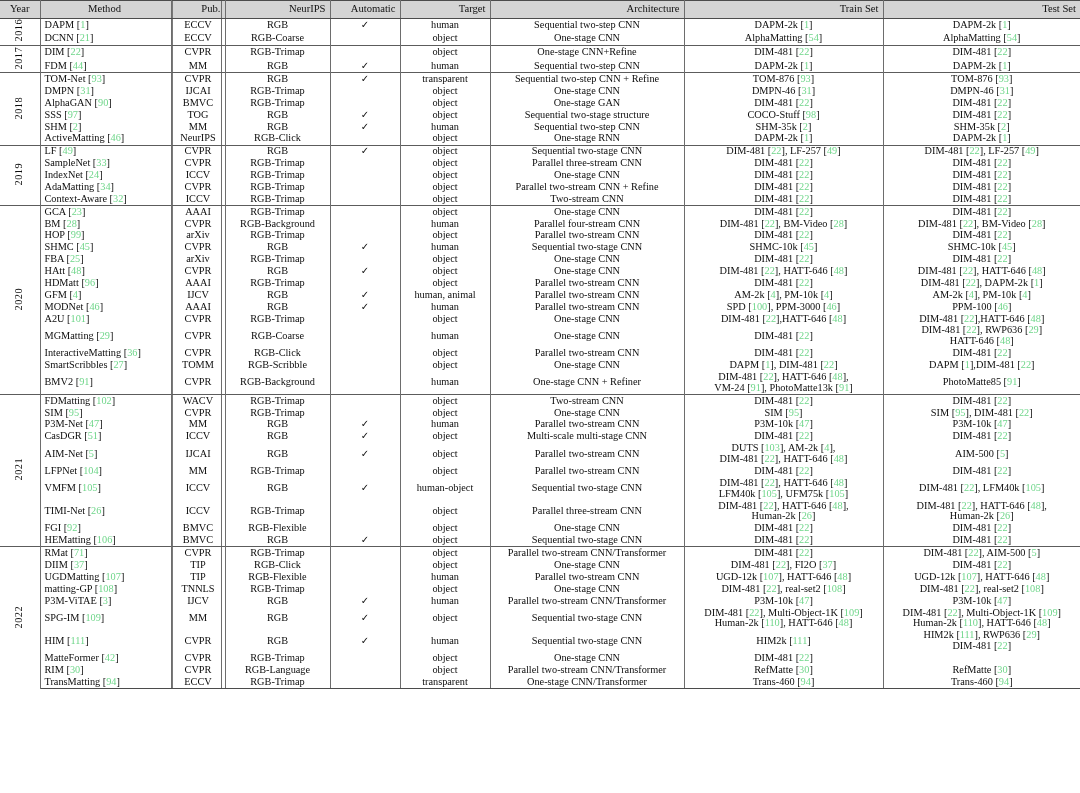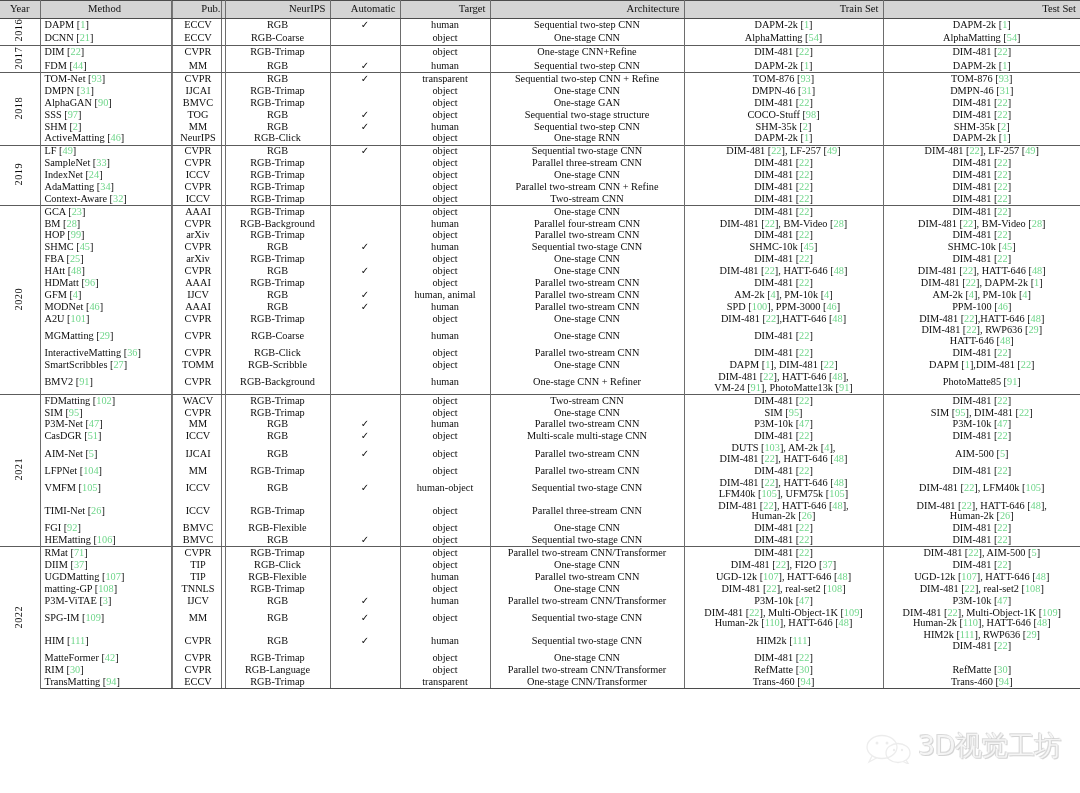--- a/index.html
+++ b/index.html
@@ -650,30 +650,13 @@
           <td class="vr-after">RGB-Trimap</td>
           <td class="vr-after"><span class="check"></span></td>
           <td class="vr-after">transparent</td>
           <td class="vr-after">One-stage CNN/Transformer</td>
           <td class="vr-after">Trans-460 [<span class="ref">94</span>]</td>
           <td class="">Trans-460 [<span class="ref">94</span>]</td>
         </tr>
       </tbody>
   </table>
 
-  <div id="watermark">
-    <svg class="wm-logo" viewBox="0 0 52 30">
-      <g fill="none" stroke="#e2e2e2" stroke-width="1.3">
-        <ellipse cx="20" cy="13" rx="15" ry="11.5"></ellipse>
-        <path d="M10 22 L7 28 L14.5 24"></path>
-        <ellipse cx="36" cy="19" rx="12" ry="9.5"></ellipse>
-        <path d="M44 26 L46.5 30 L41 27.5"></path>
-      </g>
-      <g fill="#e2e2e2">
-        <circle cx="15" cy="9" r="1.5"></circle>
-          <circle cx="25" cy="9" r="1.5"></circle>
-        <circle cx="32" cy="16" r="1.2"></circle>
-          <circle cx="40" cy="16" r="1.2"></circle>
-      </g>
-    </svg>
-    <span class="wm-text">3D视觉工坊</span>
-  </div>
 </div>
 
 </body></html>

